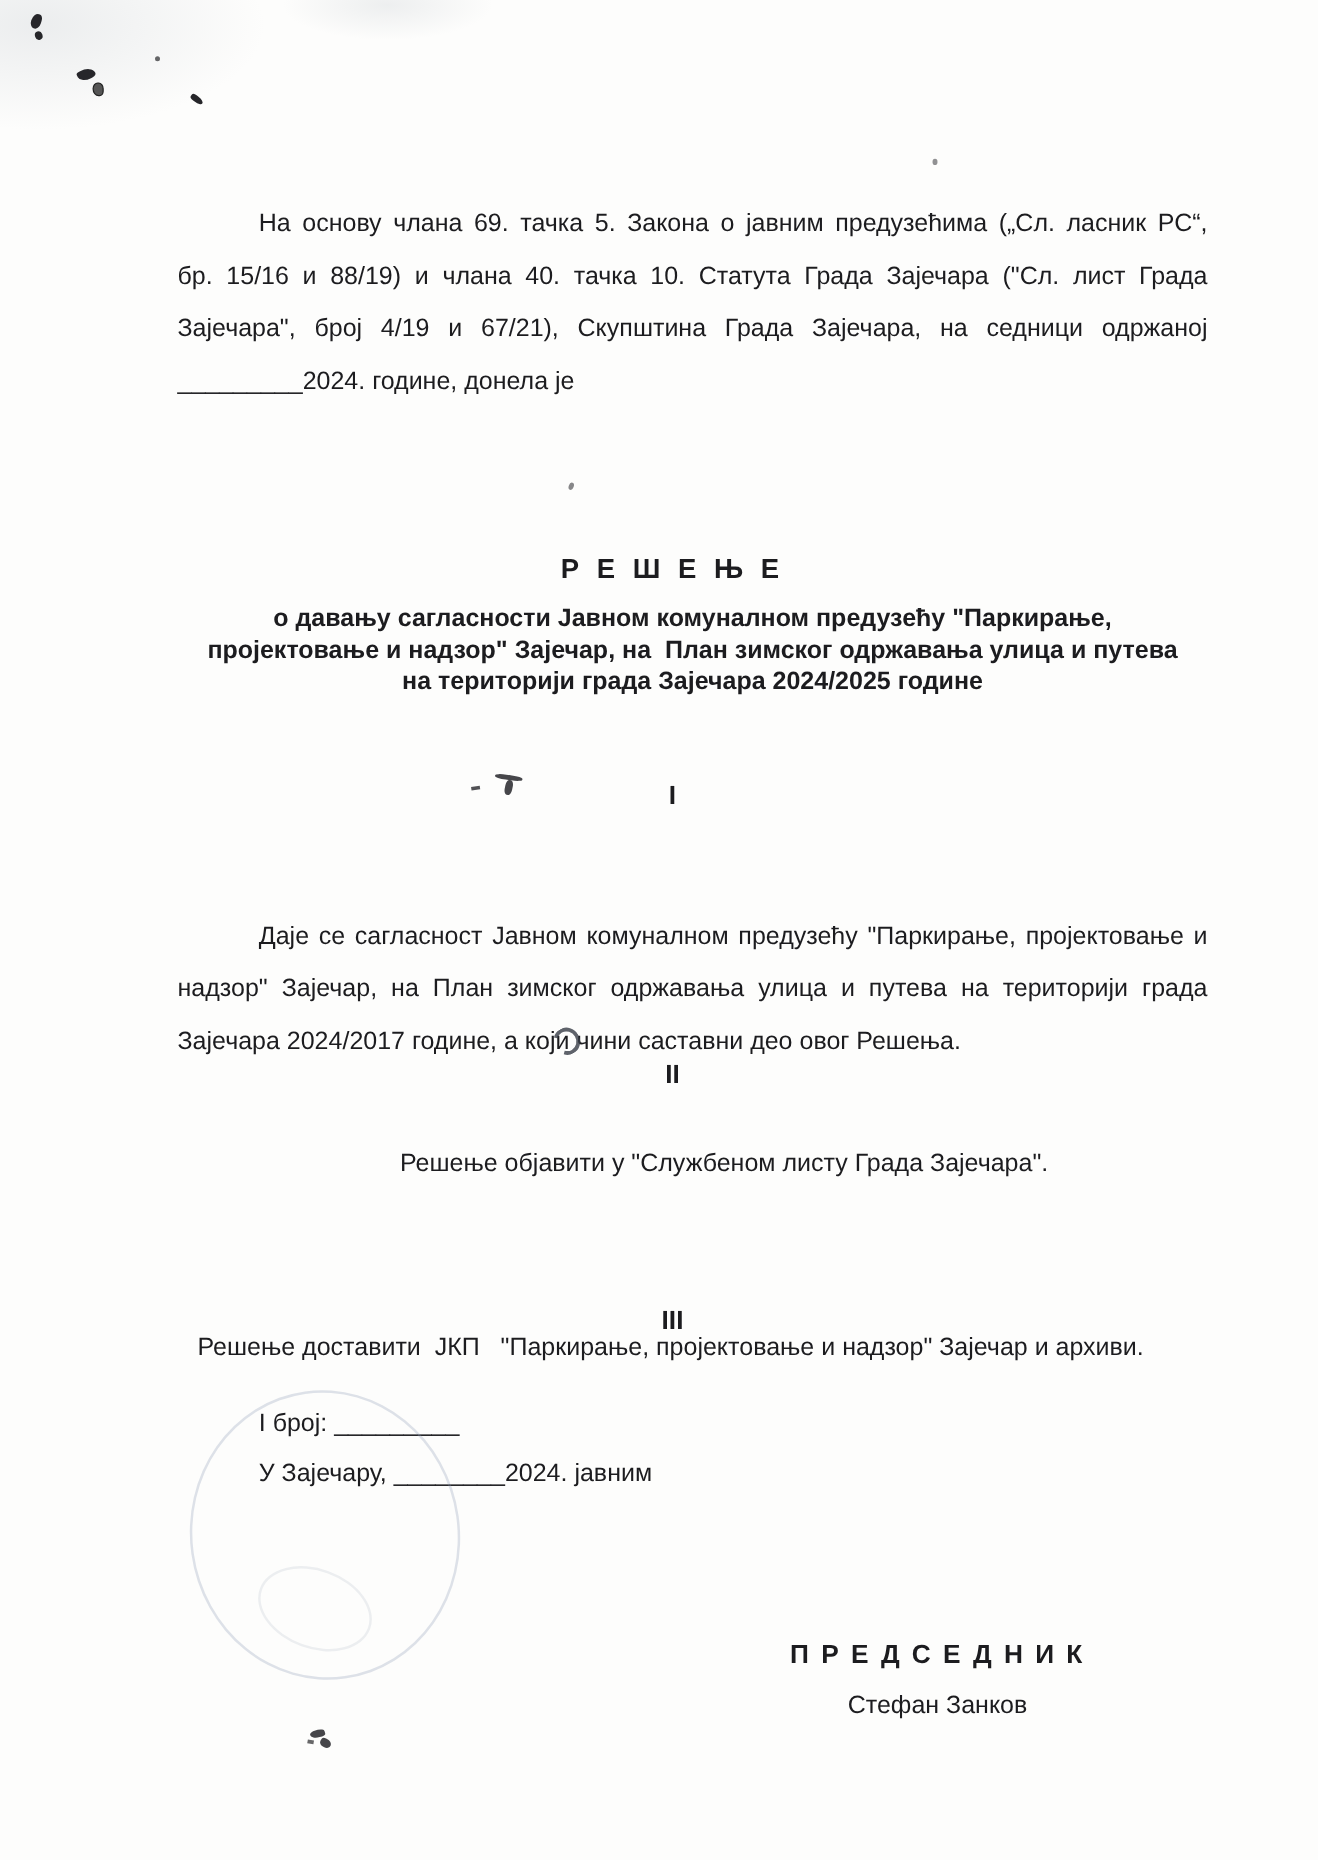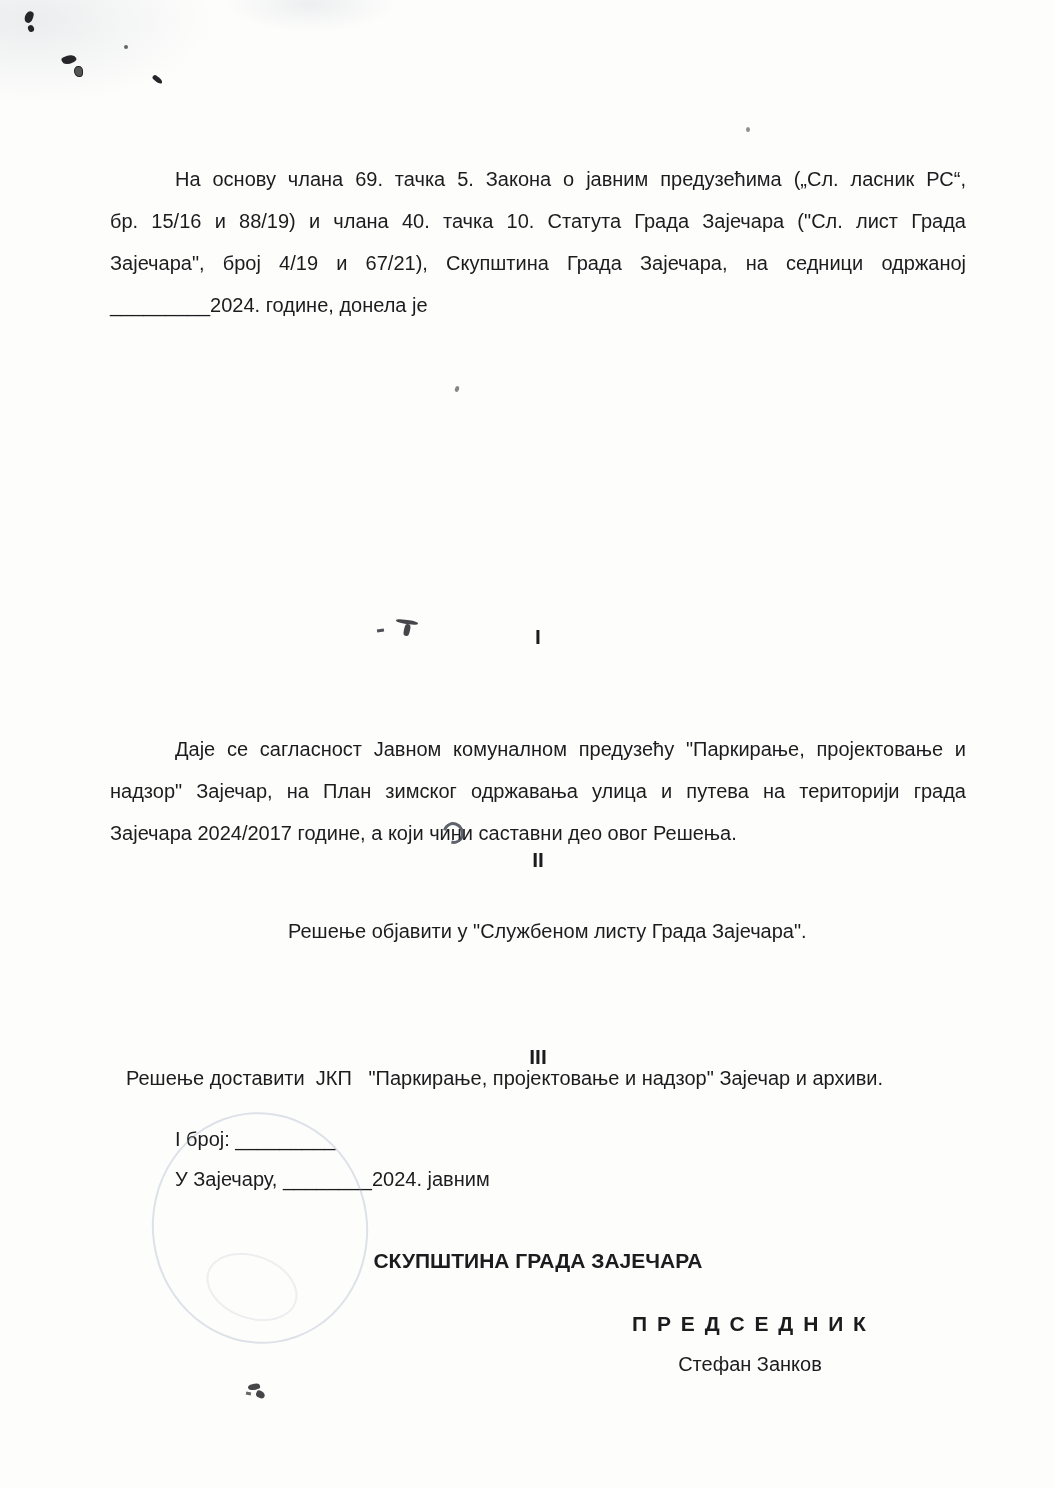--- a/index.html
+++ b/index.html
@@ -23,21 +23,21 @@
       radial-gradient(ellipse 120px 40px at 310px 4px, rgba(200,205,210,0.30), rgba(200,205,210,0) 70%),
       #fdfdfc;
   }
   .tblock {
     position: absolute;
     left: 110px;
     width: 856px;
     font-size: 20px;
     line-height: 42px;
   }
-  .doc-line { white-space: pre-wrap; }
+  .doc-line { white-space: pre-wrap; margin-left: 32px; }
   .just {
     text-align: justify;
     text-align-last: justify;
   }
   .indent { text-indent: 65px; }
   .center { text-align: center; }
   .bold { font-weight: bold; }
   .title-line {
     letter-spacing: 4px;
     font-size: 22px;
@@ -90,39 +90,44 @@
 
 <div class="page">
 
   <div class="tblock" style="top:158px;">
     <div class="doc-line just indent">На основу члана 69. тачка 5. Закона о јавним предузећима („Сл. ласник РС“,</div>
     <div class="doc-line just">бр. 15/16 и 88/19) и члана 40. тачка 10. Статута Града Зајечара ("Сл. лист Града</div>
     <div class="doc-line just">Зајечара", број 4/19 и 67/21), Скупштина Града Зајечара, на седници одржаној</div>
     <div class="doc-line">_________2024. године, донела је</div>
   </div>
 
+  <div class="tblock center bold title-line" style="top:434px;">Р Е Ш Е Њ Е</div>
 
+  <div class="tblock center bold subtitle" style="top:483px;">
+    <div class="doc-line">о давању сагласности Јавном комуналном предузећу "Паркирање,</div>
+    <div class="doc-line">пројектовање и надзор" Зајечар, на  План зимског одржавања улица и путева</div>
+    <div class="doc-line">на територији града Зајечара 2024/2025 године</div>
+  </div>
 
   <div class="tblock center bold numeral" style="top:616px;">I</div>
   <div class="tblock" style="top:728px;">
     <div class="doc-line just indent">Даје се сагласност Јавном комуналном предузећу "Паркирање, пројектовање и</div>
     <div class="doc-line just">надзор" Зајечар, на План зимског одржавања улица и путева на територији града</div>
     <div class="doc-line">Зајечара 2024/2017 године, а који чини саставни део овог Решења.</div>
   </div>
 
   <div class="tblock center bold numeral" style="top:839px;">II</div>
   <div class="tblock doc-line" style="top:910px; padding-left:178px; width:678px;">Решење објавити у "Службеном листу Града Зајечара".</div>
 
   <div class="tblock center bold numeral" style="top:1036px;">III</div>
   <div class="tblock doc-line" style="top:1057px; padding-left:16px; width:840px;">Решење доставити  ЈКП   "Паркирање, пројектовање и надзор" Зајечар и архиви.</div>
 
   <div class="sig-line doc-line" style="top:1128px;">I број: _________</div>
   <div class="sig-line doc-line" style="top:1168px;">У Зајечару, ________2024. јавним</div>
 
-  <div class="tblock center bold" style="top:1240px; font-size:21px;">СКУПШТИНА ГРАДА ЗАЈЕЧАРА</div>
 
   <div class="president-block bold" style="top:1312px; font-size:21px; letter-spacing:2px;">П Р Е Д С Е Д Н И К</div>
   <div class="president-block" style="top:1353px; font-size:20px;">Стефан Занков</div>
 
   <div class="speck" style="left:25px; top:11px; width:8px; height:12px; border-radius:60% 40% 50% 50%; transform:rotate(18deg);"></div>
   <div class="speck" style="left:28px; top:25px; width:6px; height:7px; border-radius:50%; transform:rotate(-20deg);"></div>
   <div class="speck" style="left:62px; top:55px; width:14px; height:9px; border-radius:20% 80% 30% 70%; transform:rotate(-28deg);"></div>
   <div class="speck" style="left:74px; top:66px; width:7px; height:9px; border-radius:50% 50% 40% 60%; border:1px solid #222; background:#555;"></div>
   <div class="speck" style="left:124px; top:45px; width:4px; height:4px; border-radius:50%; opacity:0.7;"></div>
   <div class="speck" style="left:152px; top:77px; width:11px; height:5px; border-radius:40% 60% 60% 40%; transform:rotate(38deg);"></div>

